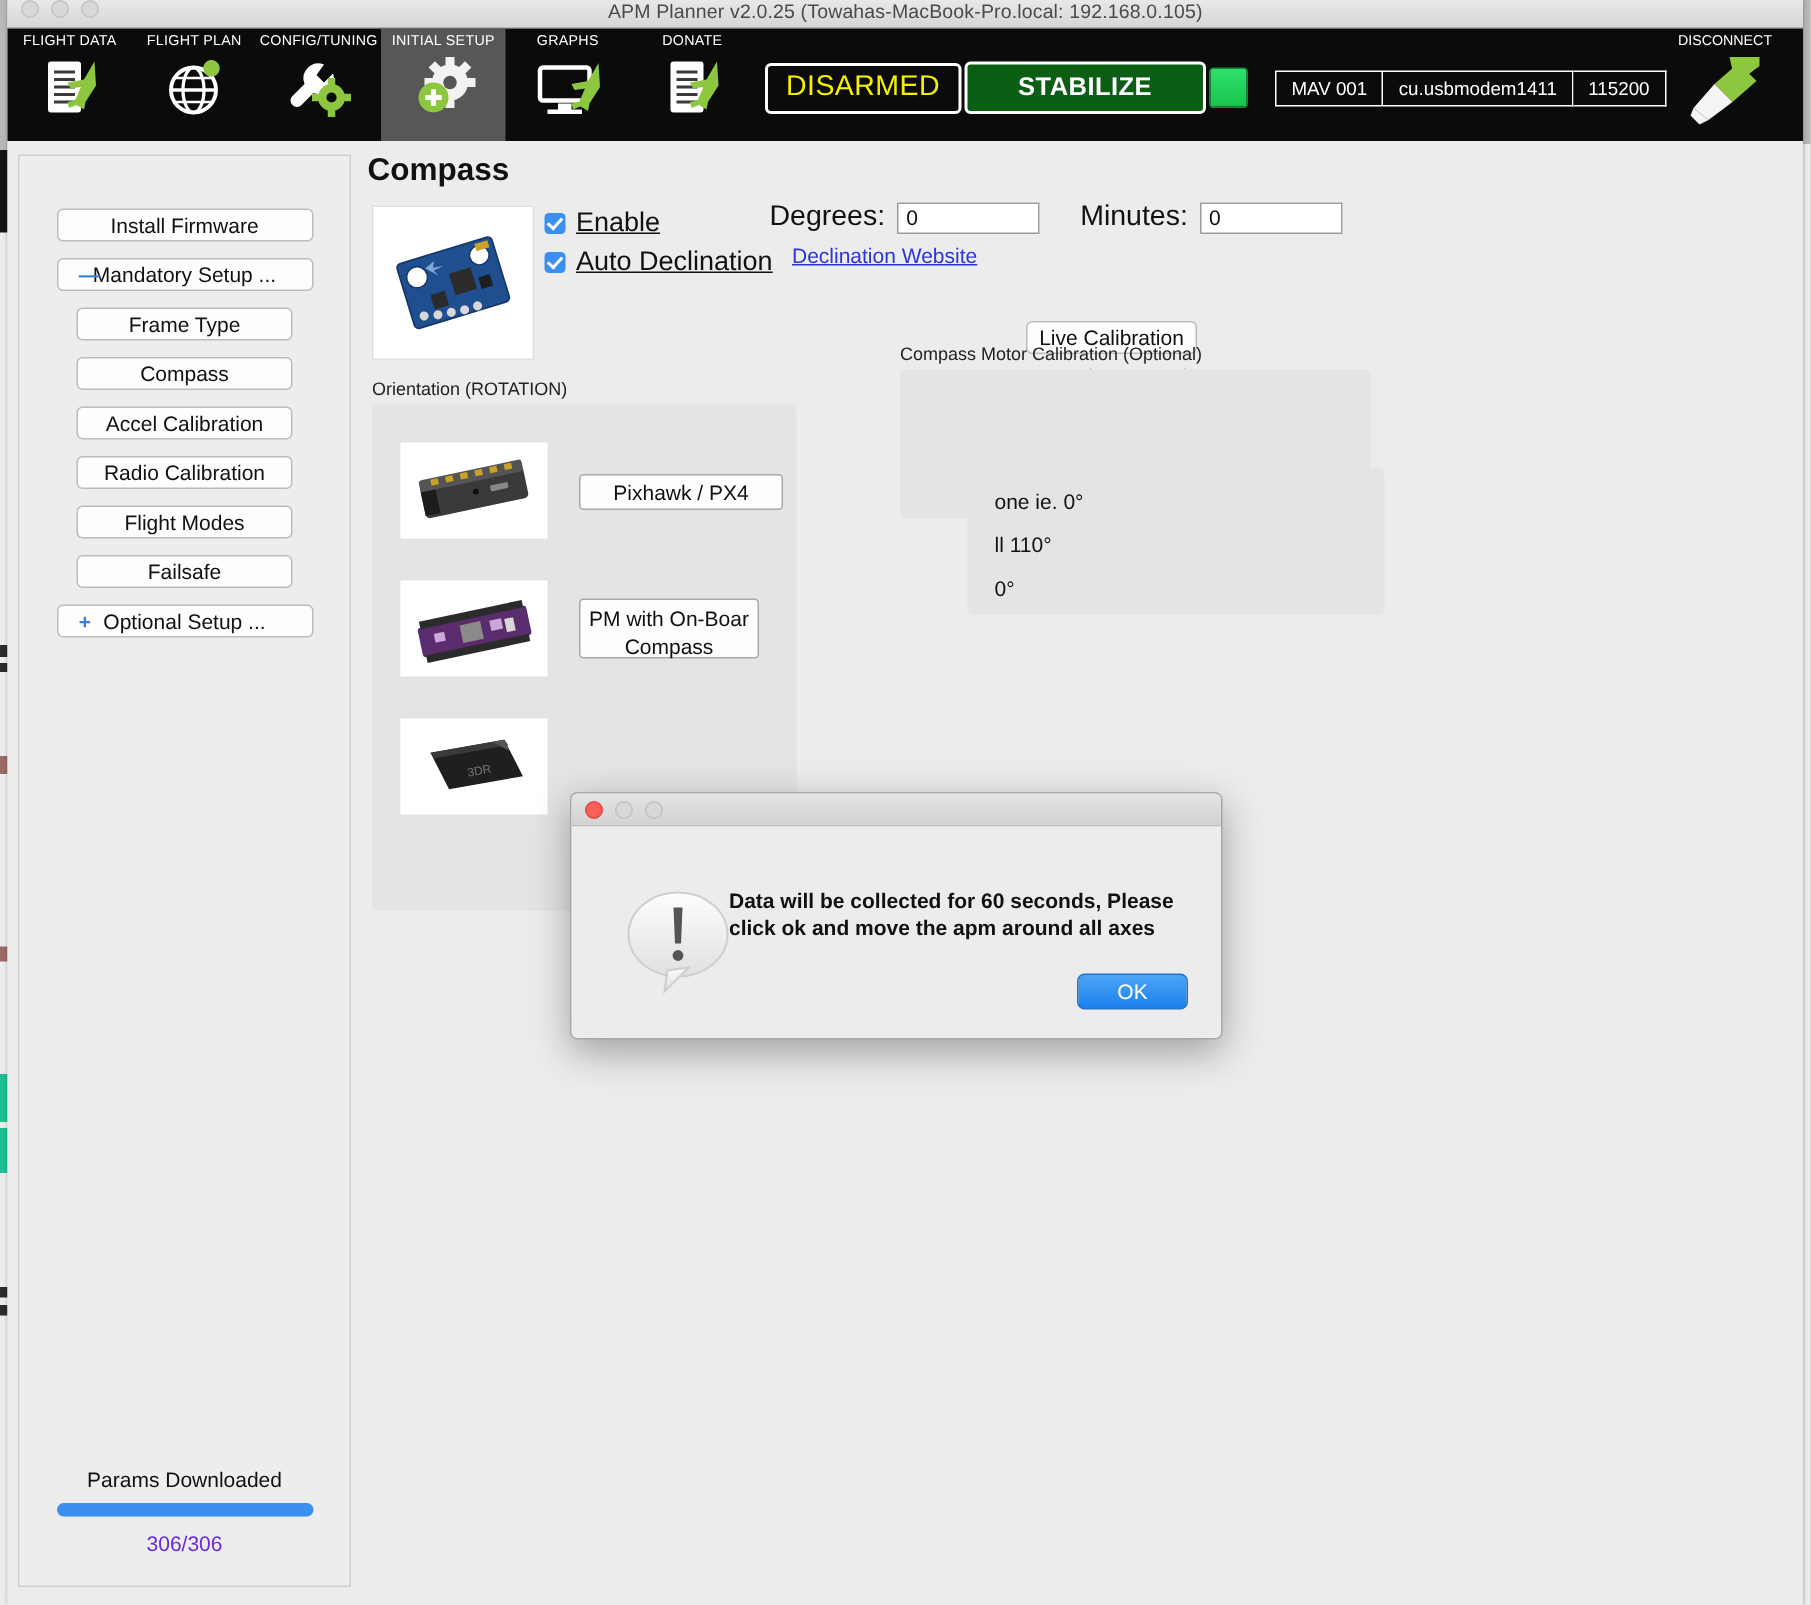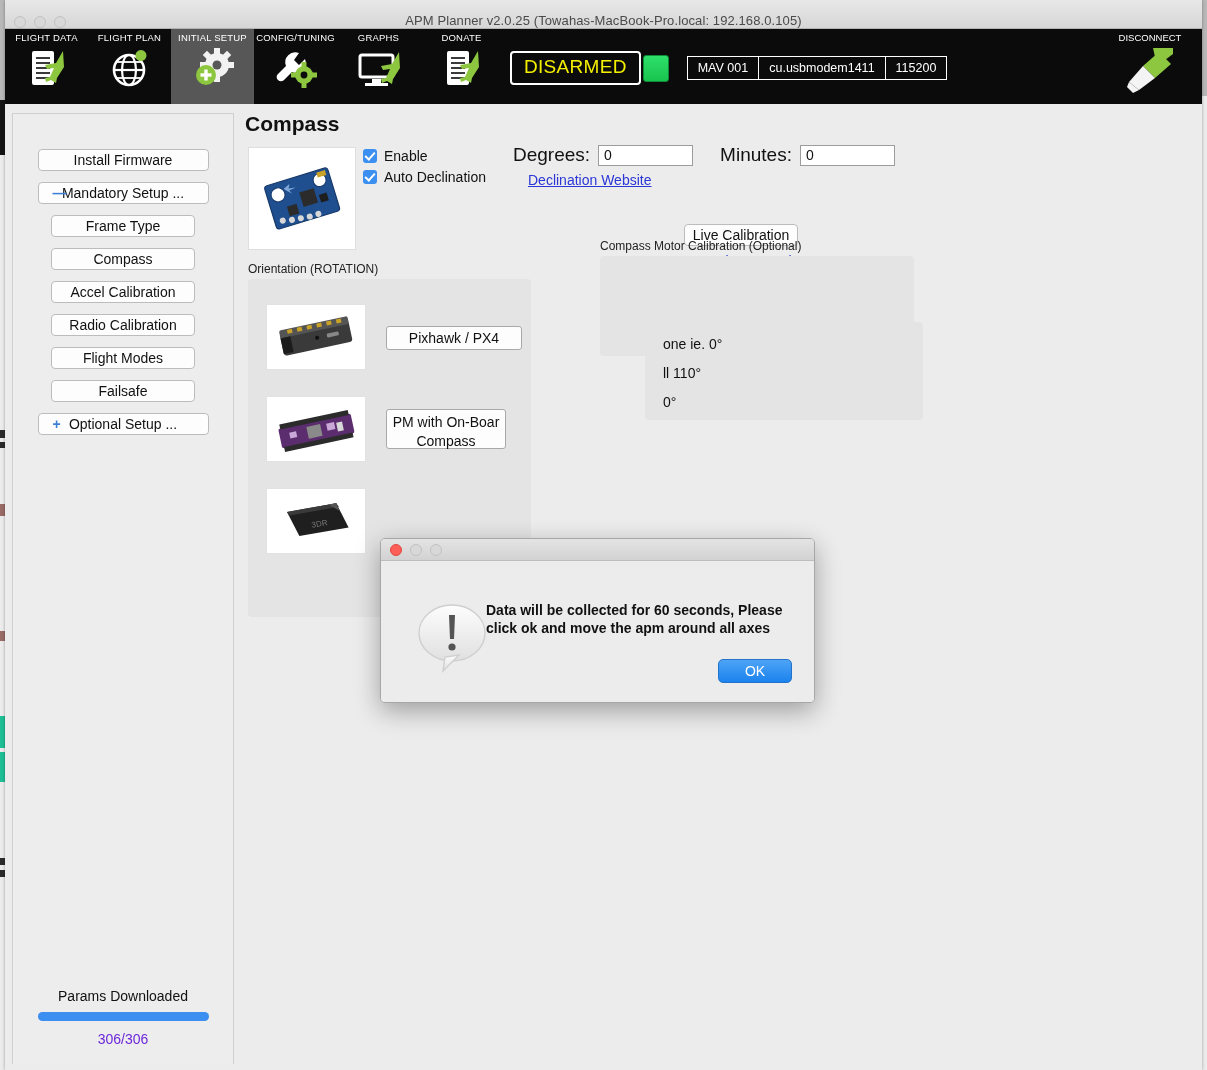--- a/index.html
+++ b/index.html
@@ -27,24 +27,24 @@
 
   
   .window {
     position: absolute; left: 5px; top: 0; width: 1197px; height: 1070px;
     background: #ececec;
     box-shadow: 0 0 3px rgba(0,0,0,0.35);
   }
 
   
   .titlebar {
-    position: relative; height: 29px;
+    position: relative; height: 19px;
     background: linear-gradient(to bottom, #e8e8e8 0%, #d6d6d6 100%);
     border-bottom: 1px solid #b2b2b2;
-    display: flex; align-items: flex-end;
+    display: flex; align-items: flex-start;
   }
   .traffic { display: flex; gap: 8px; margin-left: 9px; }
   .light { width: 12px; height: 12px; border-radius: 50%;
            background: #d8d8d8; border: 1px solid #c2c2c2; }
   .title-text {
     position: absolute; left: 0; right: 0; text-align: center;
     font-size: 13px; color: #4a4a4a; letter-spacing: .1px;
   }
 
   
@@ -141,21 +141,21 @@
   .chk-row { display: flex; align-items: center; margin-bottom: 5px; cursor: pointer; }
   .chk {
     width: 14px; height: 14px; border-radius: 3px; background: #3b8ff0;
     margin-right: 7px; position: relative; flex: none;
   }
   .chk::after {
     content: ""; position: absolute; left: 4px; top: 1px;
     width: 4px; height: 8px; border: solid #fff;
     border-width: 0 2px 2px 0; transform: rotate(42deg);
   }
-  .chk-lbl { font-size: 14px; color: #111; }
+  .chk-lbl { font-size: 18px; color: #111; text-decoration: underline; }
 
   .decl-row { position: absolute; left: 268px; top: 32px; display: flex; align-items: center; }
   .fld-lbl { font-size: 19px; color: #111; margin-right: 8px; }
   .txt-input {
     border: 1px solid #9c9c9c; background: #fff; height: 21px; font-size: 14px;
     padding: 1px 5px; font-family: "Liberation Sans", sans-serif; color: #111;
   }
   .decl-link {
     position: absolute; left: 283px; top: 60px; font-size: 14px;
     color: #2a36d6; text-decoration: underline; cursor: pointer;
@@ -277,20 +277,35 @@
     <div class="tbtn">
       <div class="lbl">FLIGHT PLAN</div>
       <svg class="ico" viewBox="0 0 48 48">
         <circle cx="23" cy="25" r="15" fill="none" stroke="#fff" stroke-width="2.6"></circle>
         <ellipse cx="23" cy="25" rx="7" ry="15" fill="none" stroke="#fff" stroke-width="2.2"></ellipse>
         <line x1="8" y1="25" x2="38" y2="25" stroke="#fff" stroke-width="2.2"></line>
         <line x1="11" y1="17" x2="35" y2="17" stroke="#fff" stroke-width="1.8"></line>
         <line x1="11" y1="33" x2="35" y2="33" stroke="#fff" stroke-width="1.8"></line>
         <path d="M35 5 a5.5 5.5 0 1 1 -0.1 0 Z" fill="#8dc63f"></path>
         <path d="M35 15 L31.5 9 L38.5 9 Z" fill="#8dc63f"></path>
+      </svg>
+    </div>
+
+    <div class="tbtn">
+      <div class="lbl">CONFIG/TUNING</div>
+      <svg class="ico" viewBox="0 0 48 48">
+        <path d="M27 8 a10 10 0 0 0 -13 13 L6 29 a4 4 0 0 0 0 6 a4 4 0 0 0 6 0 l8 -8 a10 10 0 0 0 13 -13 l-6 6 l-5 -5 Z" fill="#fff"></path>
+        <g fill="#8dc63f">
+          <circle cx="32" cy="30" r="9"></circle>
+          <rect x="29.5" y="17" width="5" height="6"></rect>
+            <rect x="29.5" y="37" width="5" height="6"></rect>
+          <rect x="19" y="27.5" width="6" height="5"></rect>
+            <rect x="39" y="27.5" width="6" height="5"></rect>
+        </g>
+        <circle cx="32" cy="30" r="3.4" fill="#0b0b0b"></circle>
       </svg>
     </div>
 
     <div class="tbtn active">
       <div class="lbl">INITIAL SETUP</div>
       <svg class="ico" viewBox="0 0 48 48">
         <g fill="#f2f2f2">
           <circle cx="28" cy="20" r="12"></circle>
           <rect x="25" y="3" width="6" height="7"></rect>
             <rect x="25" y="30" width="6" height="7"></rect>
@@ -302,35 +317,20 @@
         <circle cx="28" cy="20" r="4.5" fill="#575757"></circle>
         <circle cx="17" cy="30" r="10" fill="#8dc63f"></circle>
         <g fill="#fff">
             <rect x="15.3" y="24.5" width="3.4" height="11"></rect>
             <rect x="11.5" y="28.3" width="11" height="3.4"></rect>
           </g>
       </svg>
     </div>
 
     <div class="tbtn">
-      <div class="lbl">CONFIG/TUNING</div>
-      <svg class="ico" viewBox="0 0 48 48">
-        <path d="M27 8 a10 10 0 0 0 -13 13 L6 29 a4 4 0 0 0 0 6 a4 4 0 0 0 6 0 l8 -8 a10 10 0 0 0 13 -13 l-6 6 l-5 -5 Z" fill="#fff"></path>
-        <g fill="#8dc63f">
-          <circle cx="32" cy="30" r="9"></circle>
-          <rect x="29.5" y="17" width="5" height="6"></rect>
-            <rect x="29.5" y="37" width="5" height="6"></rect>
-          <rect x="19" y="27.5" width="6" height="5"></rect>
-            <rect x="39" y="27.5" width="6" height="5"></rect>
-        </g>
-        <circle cx="32" cy="30" r="3.4" fill="#0b0b0b"></circle>
-      </svg>
-    </div>
-
-    <div class="tbtn">
       <div class="lbl">GRAPHS</div>
       <svg class="ico" viewBox="0 0 48 48">
         <rect x="5" y="10" width="33" height="22" rx="2" fill="none" stroke="#fff" stroke-width="3"></rect>
         <rect x="17" y="34" width="9" height="5" fill="#fff"></rect>
         <rect x="10" y="38" width="23" height="3" fill="#fff"></rect>
         <path d="M44 7 L37 19 L26 21 L28 25 L35 24 L31 33 L26 34 L27 38 L32 36 L37 39 L38 34 L45 23 Z" fill="#8dc63f"></path>
       </svg>
     </div>
 
     <div class="tbtn">
@@ -343,20 +343,21 @@
             <rect x="13" y="22" width="14" height="2"></rect>
             <rect x="13" y="27" width="14" height="2"></rect>
             <rect x="13" y="32" width="14" height="2"></rect>
           </g>
         <path d="M40 6 L33 18 L22 20 L24 24 L31 23 L27 32 L22 33 L23 37 L28 35 L33 38 L34 33 L41 22 Z" fill="#8dc63f"></path>
       </svg>
     </div>
 
     <div class="status-wrap">
       <div class="armed-box">DISARMED</div>
+      <div class="mode-box">STABILIZE</div>
       <div class="link-led"></div>
       <div class="io-row">
         <div class="io-box">MAV 001</div>
         <div class="io-box">cu.usbmodem1411</div>
         <div class="io-box">115200</div>
       </div>
     </div>
 
     <div class="disconnect">
       <div class="lbl">DISCONNECT</div>

